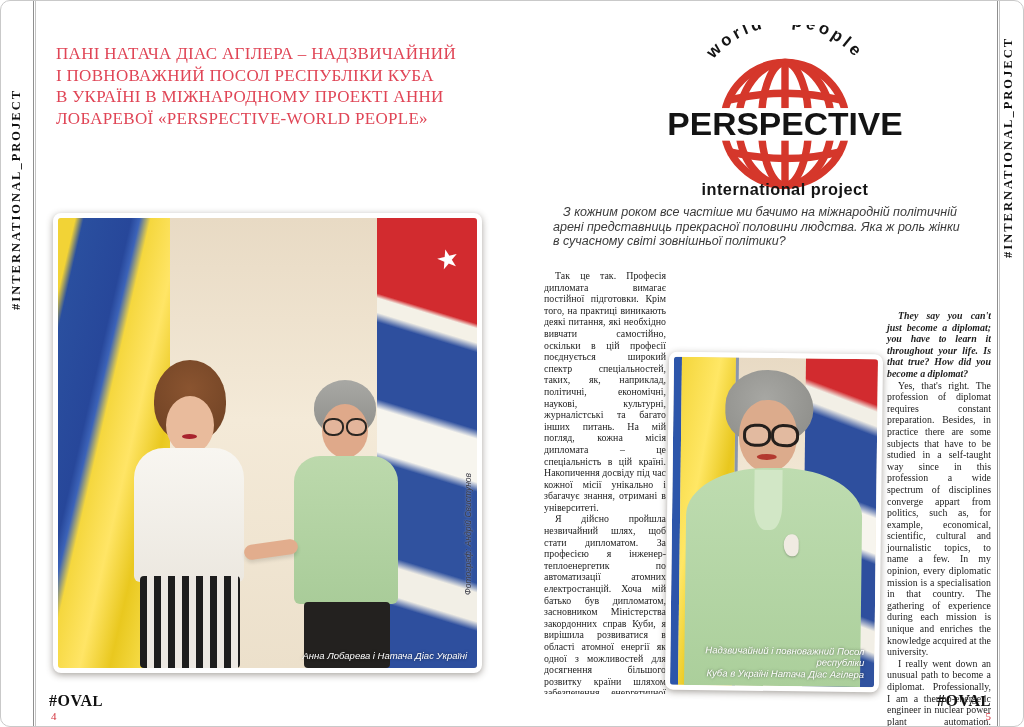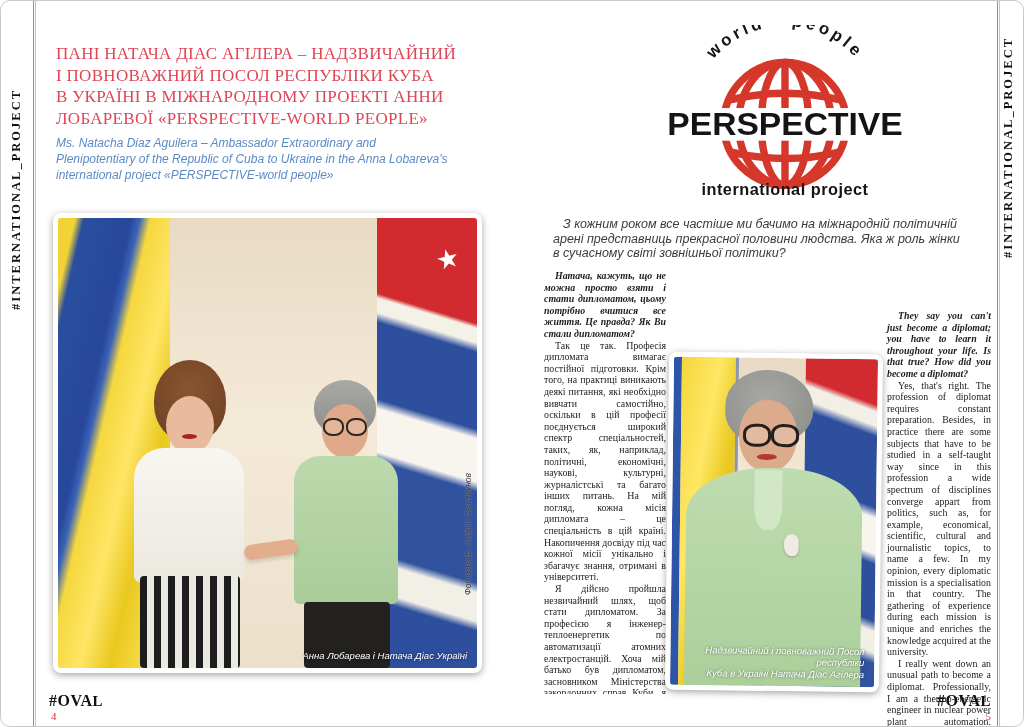--- a/index.html
+++ b/index.html
@@ -87,21 +87,21 @@
   .lips3{left:84px;top:96px;width:20px;height:6px;background:#b3392f;border-radius:50%;}
   .shirt3{left:14px;top:110px;width:176px;height:218px;background:linear-gradient(180deg,#bedcb0,#abcf9b);border-radius:46% 46% 0 0/22% 22% 0 0;}
   .collar3{left:82px;top:112px;width:28px;height:60px;background:#d2e7c6;border-radius:0 0 40% 40%;}
   .brooch{left:112px;top:176px;width:15px;height:22px;background:#f0ebe2;border-radius:55% 45% 40% 60%;box-shadow:0 1px 2px rgba(0,0,0,.25);}
 
   
   .logo{position:absolute;left:652px;top:24px;width:264px;height:176px;}
 
   
   .intro{
-    position:absolute;left:552px;top:216px;width:432px;margin:0;
+    position:absolute;left:552px;top:204px;width:432px;margin:0;
     font-family:"Liberation Sans",sans-serif;font-style:italic;font-size:12.5px;
     line-height:14.6px;color:#3b3b3b;white-space:pre-line;text-indent:10px;
   }
   .col{
     position:absolute;top:269px;height:424px;overflow:hidden;
     font-size:9.9px;line-height:11.6px;color:#1c1c1c;text-align:justify;
   }
   .col p{margin:0;text-indent:11px;}
   .col .q{font-weight:bold;font-style:italic;}
   .col-uk{left:543px;width:224px;}
@@ -126,23 +126,20 @@
 
   <div class="vrule vrule-left"></div>
   <div class="vrule vrule-right"></div>
   <div class="vtext vtext-left">#INTERNATIONAL_PROJECT</div>
   <div class="vtext vtext-right">#INTERNATIONAL_PROJECT</div>
 
   <h1 class="title">ПАНІ НАТАЧА ДІАС АГІЛЕРА – НАДЗВИЧАЙНИЙ
 І ПОВНОВАЖНИЙ ПОСОЛ РЕСПУБЛІКИ КУБА
 В УКРАЇНІ В МІЖНАРОДНОМУ  ПРОЕКТІ  АННИ
 ЛОБАРЕВОЇ «PERSPECTIVE-WORLD PEOPLE»</h1>
-  <p class="subtitle">Ms. Natacha Diaz Aguilera – Ambassador Extraordinary and
-Plenipotentiary of the Republic of Cuba to Ukraine in the Anna Lobareva's
-international project «PERSPECTIVE-world people»</p>
 
   <figure class="photo photo-main" style="margin:0;">
     <div class="photo-inner">
       <div class="wall"></div>
       <div class="flag-ua-l"></div>
       <div class="flag-cu-r">
         <span class="star star-l">★</span>
       </div>
       <div class="fig hair1"></div>
       <div class="fig face1"></div>
@@ -185,21 +182,20 @@
       <text x="125" y="172" text-anchor="middle" font-family="Liberation Sans, sans-serif" font-weight="bold" font-size="16.5" fill="#141414" letter-spacing="0.5">international project</text>
     </svg>
   </div>
 
   <p class="intro">З кожним роком все частіше ми бачимо на міжнародній політичній
 арені представниць прекрасної половини людства. Яка ж роль жінки
 в сучасному світі зовнішньої політики?</p>
 
   <div class="col col-uk">
     <div class="spacer-r"></div>
-    <p class="q">Натача, кажуть, що не можна просто взяти і стати дипломатом, цьому потрібно вчитися все життя. Це правда? Як Ви стали дипломатом?</p>
     <p>Так це так. Професія дипломата вимагає постійної підготовки. Крім того, на практиці виникають деякі питання, які необхідно вивчати самостійно, оскільки в цій професії поєднується широкий спектр спеціальностей, таких, як, наприклад, політичні, економічні, наукові, культурні, журналістські та багато інших питань. На мій погляд, кожна місія дипломата – це спеціальність в цій країні. Накопичення досвіду під час кожної місії унікально і збагачує знання, отримані в університеті.</p>
     <p>Я дійсно пройшла незвичайний шлях, щоб стати дипломатом. За професією я інженер-теплоенергетик по автоматизації атомних електростанцій. Хоча мій батько був дипломатом, засновником Міністерства закордонних справ Куби, я вирішила розвиватися в області атомної енергії як одної з можливостей для досягнення більшого розвитку країни шляхом забезпечення енергетичної безпеки.</p>
 
   </div>
 
   <div class="col col-en">
     <div class="spacer-l"></div>
     <p class="q">They say you can't just become a diplomat; you have to learn it throughout your life. Is that true? How did you become a diplomat?</p>
     <p>Yes, that's right. The profession of diplomat requires constant preparation. Besides, in practice there are some subjects that have to be studied in a self-taught way since in this profession a wide spectrum of disciplines converge appart from politics, such as, for example, economical, scientific, cultural and journalistic topics, to name a few. In my opinion, every diplomatic mission is a specialisation in that country. The gathering of experience during each mission is unique and enriches the knowledge acquired at the university.</p>
     <p>I really went down an unusual path to become a diplomat. Professionally, I am a thermo-energetic engineer in nuclear power plant automation. Although my father was a diplomat, founder of the Cuban Ministry of Foreign Affairs, I decided to pursue my career in the field of atomic energy as one of the possibilities of achieving greater development of my country by guaranteeing energy security.</p>

